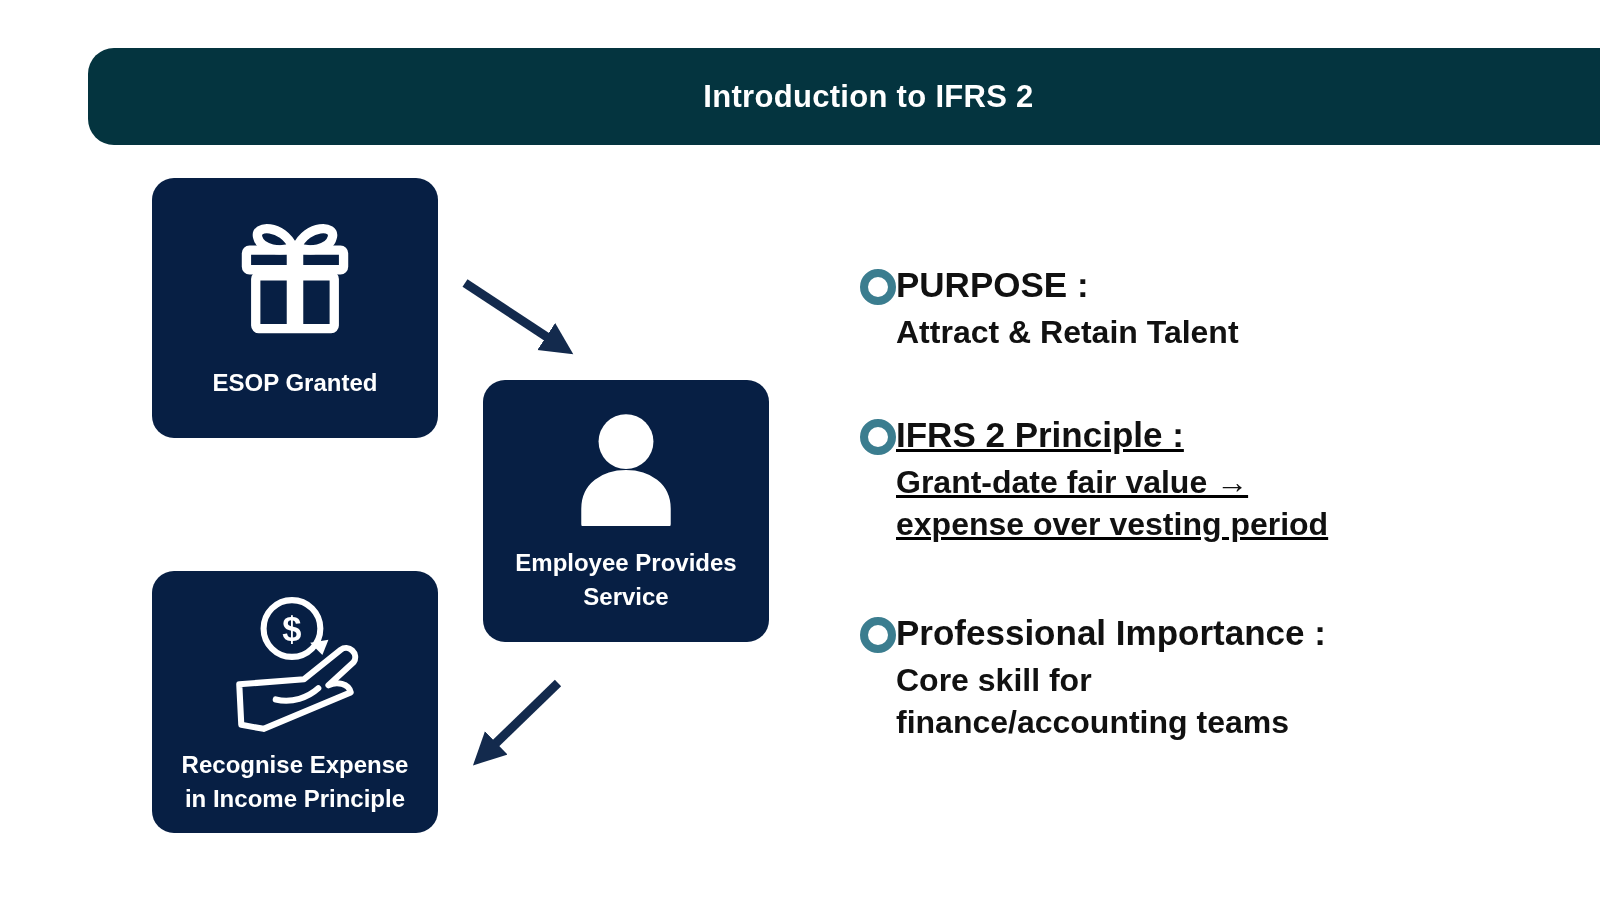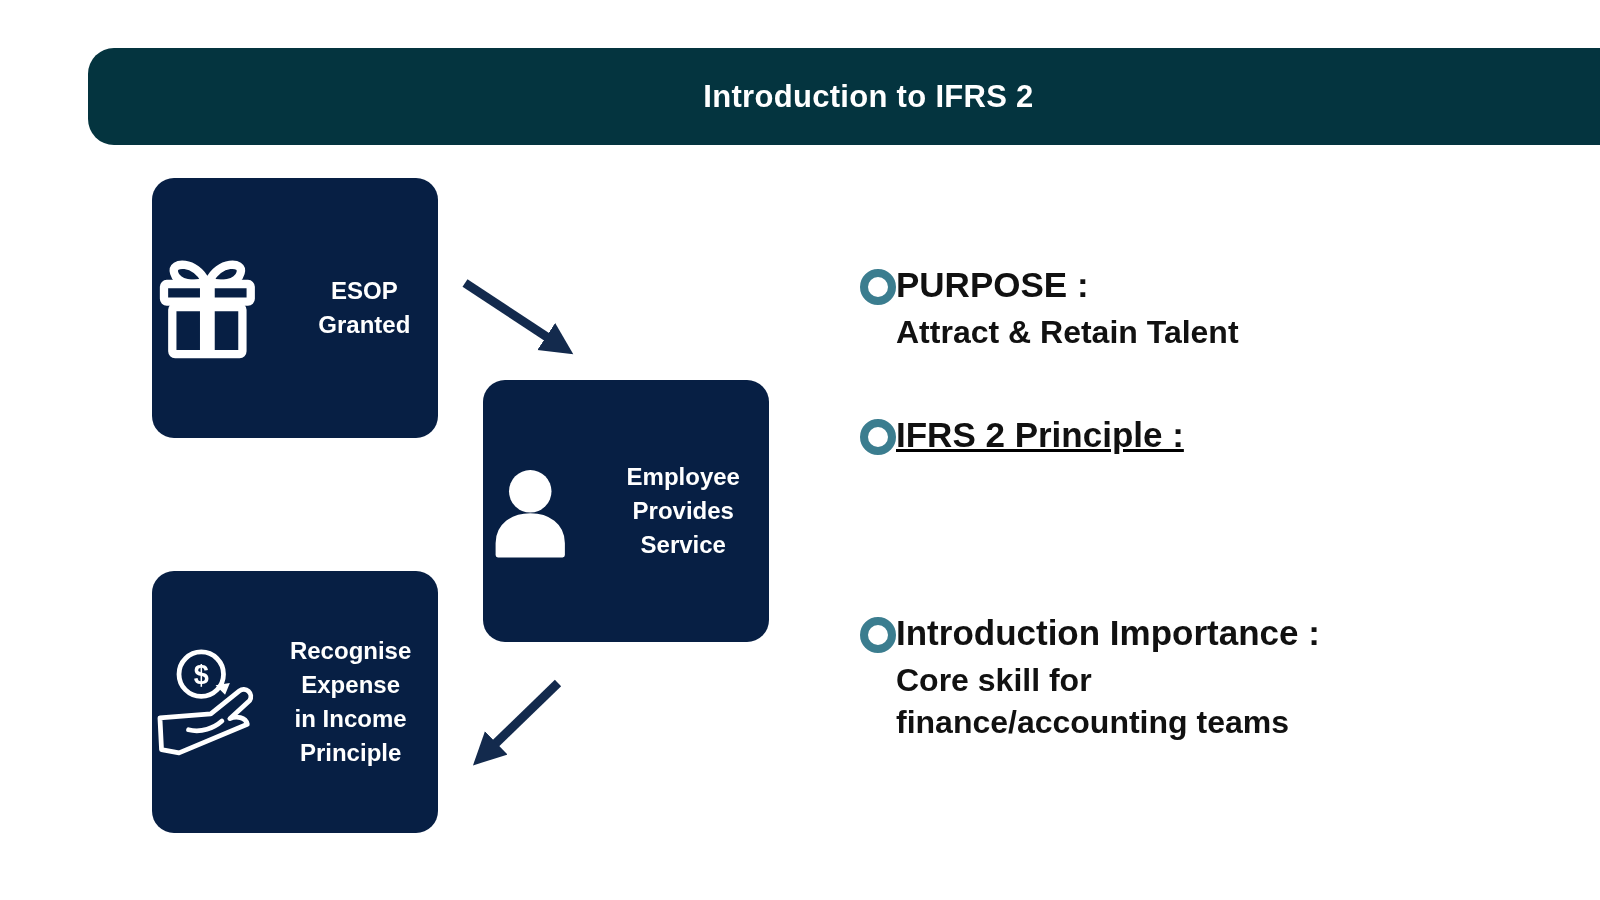--- a/index.html
+++ b/index.html
@@ -25,21 +25,21 @@
     background:var(--header-bg);border-radius:26px;
     display:flex;align-items:center;justify-content:center;
   }
   .title-bar h1{
     color:#fff;font-size:31px;font-weight:700;letter-spacing:.3px;
   }
 
   
   .flow-box{
     position:absolute;width:286px;background:var(--box-bg);border-radius:22px;
-    display:flex;flex-direction:row;align-items:center;justify-content:center;
+    display:flex;flex-direction:column;align-items:center;justify-content:center;
     color:var(--box-text);
   }
   .box-esop{left:152px;top:178px;height:260px;gap:28px;}
   .box-employee{left:483px;top:380px;height:262px;gap:20px;}
   .box-expense{left:152px;top:571px;height:262px;gap:8px;}
   .box-label{
     font-size:24px;font-weight:700;line-height:34px;text-align:center;
   }
   .box-label span{display:block;}
   .flow-icon{display:block;}
@@ -141,27 +141,31 @@
       <div class="bullet-lines">
         <span class="bullet-line">Attract &amp; Retain Talent</span>
       </div>
     </div>
   </div>
 
   <div class="bullet-row bullet-row-2">
     <span class="ring"></span>
     <div class="bullet-text">
       <span class="bullet-heading">IFRS 2 Principle :</span>
+      <div class="bullet-lines">
+        <span class="bullet-line">Grant-date fair value →</span>
+        <span class="bullet-line">expense over vesting period</span>
+      </div>
     </div>
   </div>
 
   <div class="bullet-row bullet-row-3">
     <span class="ring"></span>
     <div class="bullet-text">
-      <span class="bullet-heading">Introduction Importance :</span>
+      <span class="bullet-heading">Professional Importance :</span>
       <div class="bullet-lines">
         <span class="bullet-line">Core skill for</span>
         <span class="bullet-line">finance/accounting teams</span>
       </div>
     </div>
   </div>
 
 </div>
 
 </body></html>

